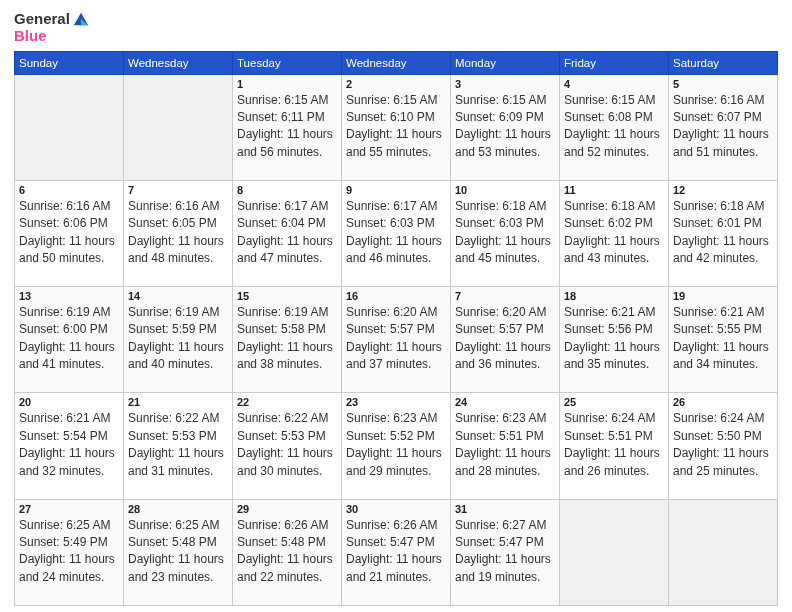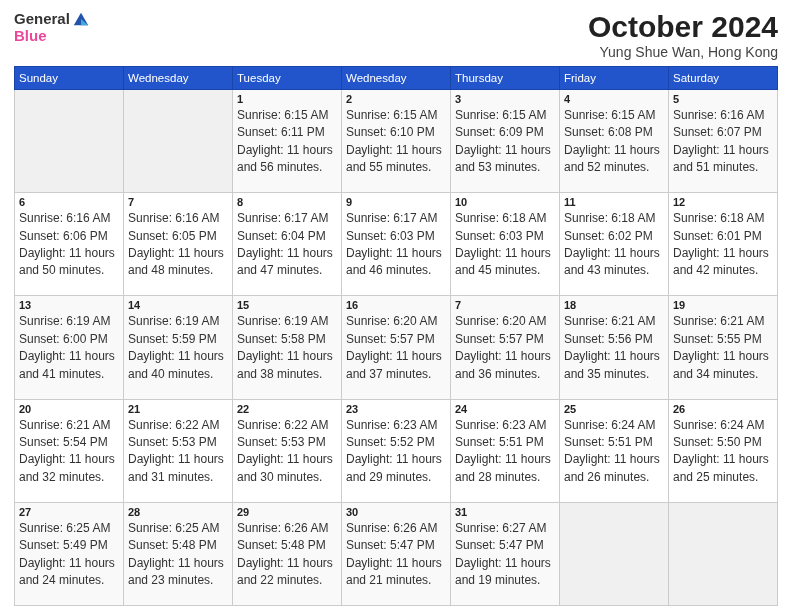--- a/index.html
+++ b/index.html
@@ -116,34 +116,30 @@
     <div class="logo-wrapper">
       <div class="logo-line1">
         <span class="logo-text-general">General</span>
         <svg class="logo-icon" viewBox="0 0 20 18" xmlns="http://www.w3.org/2000/svg">
           <polygon points="2,16 10,2 18,16" fill="#2255aa" stroke="none"></polygon>
           <polygon points="10,9 18,16 10,16" fill="#44aadd" stroke="none"></polygon>
         </svg>
       </div>
       <div class="logo-line2">Blue</div>
     </div>
-    <div class="title-area">
-      <div class="title-month">October 2024</div>
-      <div class="title-location">Yung Shue Wan, Hong Kong</div>
-    </div>
   </div>
 
   <table class="calendar">
     <thead>
       <tr>
       <th>Sunday</th>
           <th>Wednesday</th>
           <th>Tuesday</th>
           <th>Wednesday</th>
-          <th>Thursday</th>
+          <th>Monday</th>
           <th>Friday</th>
           <th>Saturday</th>
         </tr>
     </thead>
     <tbody id="cal-body">
     <tr>
           <td class="empty-cell"></td>
           <td class="empty-cell"></td>
           <td>
             <span class="day-num">1</span>

